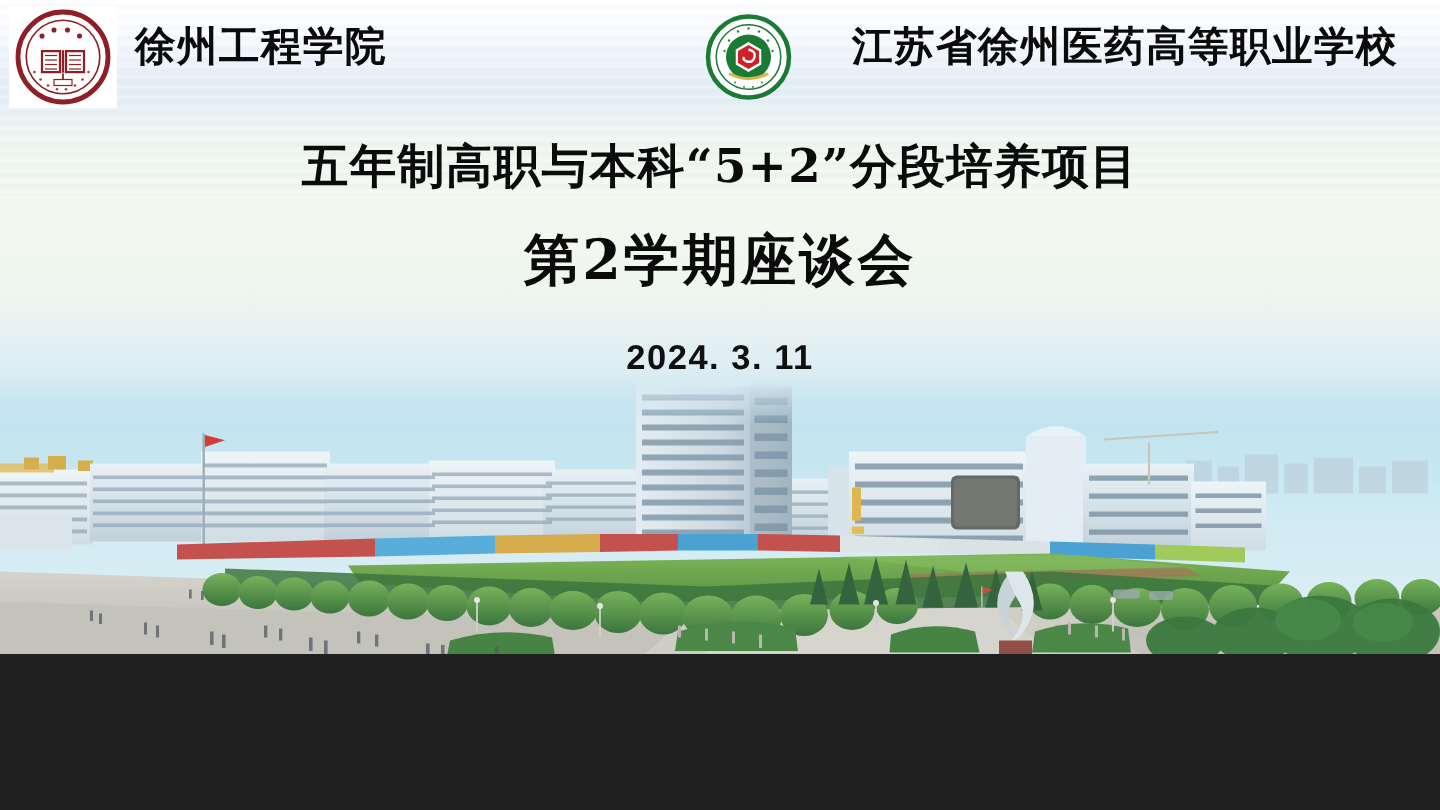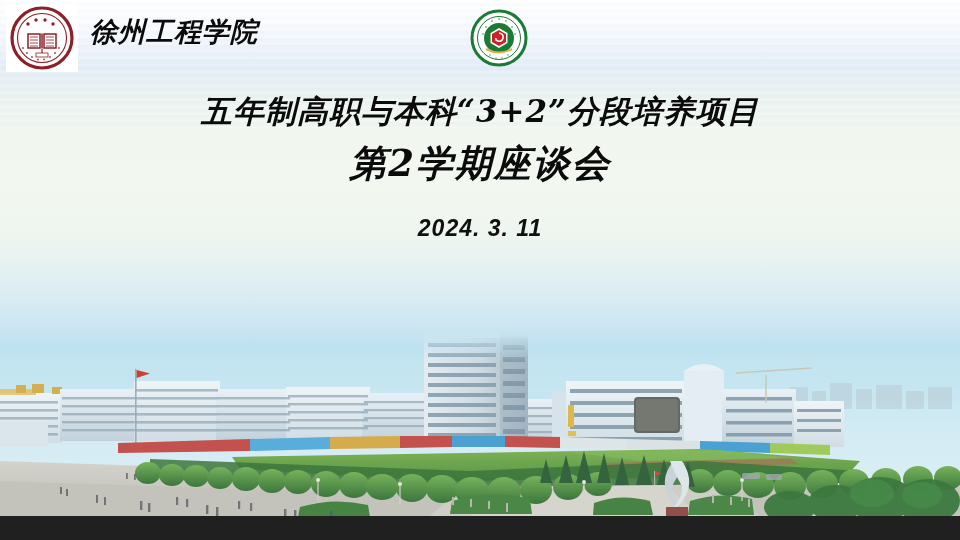--- a/index.html
+++ b/index.html
@@ -4,26 +4,25 @@
 <title>slide</title>
 <style>
   html, body {
     margin: 0;
     padding: 0;
     background: #202020;
   }
   #slide {
     position: relative;
     width: 960px;
-    height: 516px;
+    height: 436px;
     overflow: hidden;
     font-family: "Liberation Sans", "DejaVu Sans", sans-serif;
     background: #c4b5fd;
     user-select: none;
-    font-style: italic;
   }
 
   
   .bg-gradient {
     position: absolute;
     inset: 0;
     background:
       linear-gradient(to bottom,
         #ffffff 0%,
         #fbfcfe 4%,
@@ -139,21 +138,21 @@
     white-space: nowrap;
   }
   .line-class {
     margin-top: 22px;
     font-size: 37px;
     line-height: 46px;
     letter-spacing: 1px;
     white-space: nowrap;
   }
   .line-meeting {
-    margin-top: 10px;
+    margin-top: 20px;
     font-size: 37px;
     line-height: 46px;
     letter-spacing: 2px;
     white-space: nowrap;
   }
   .line-date {
     margin-top: 28px;
     font-size: 23px;
     line-height: 28px;
     letter-spacing: 1px;
@@ -585,21 +584,22 @@
         <circle cx="45" cy="25" r="0.8"></circle>
       </g>
       <g fill="#1b7a33" opacity=".85">
         <circle cx="20" cy="46" r="0.7"></circle>
           <circle cx="26" cy="49" r="0.7"></circle>
         <circle cx="32" cy="49" r="0.7"></circle>
           <circle cx="38" cy="46" r="0.7"></circle>
       </g>
     </svg>
 
+    <div class="org-right kai">江苏省徐州医药高等职业学校</div>
   </div>
 
   <div class="titles">
-    <div class="kai line-project">五年制高职与本科“3+2”分段培养项目</div>
+    <div class="kai line-project">五年制高职与本科“5+2”分段培养项目</div>
     <div class="kai line-meeting">第2学期座谈会</div>
     <div class="line-date">2024. 3. 11</div>
   </div>
 
 </div>
 
 </body></html>

